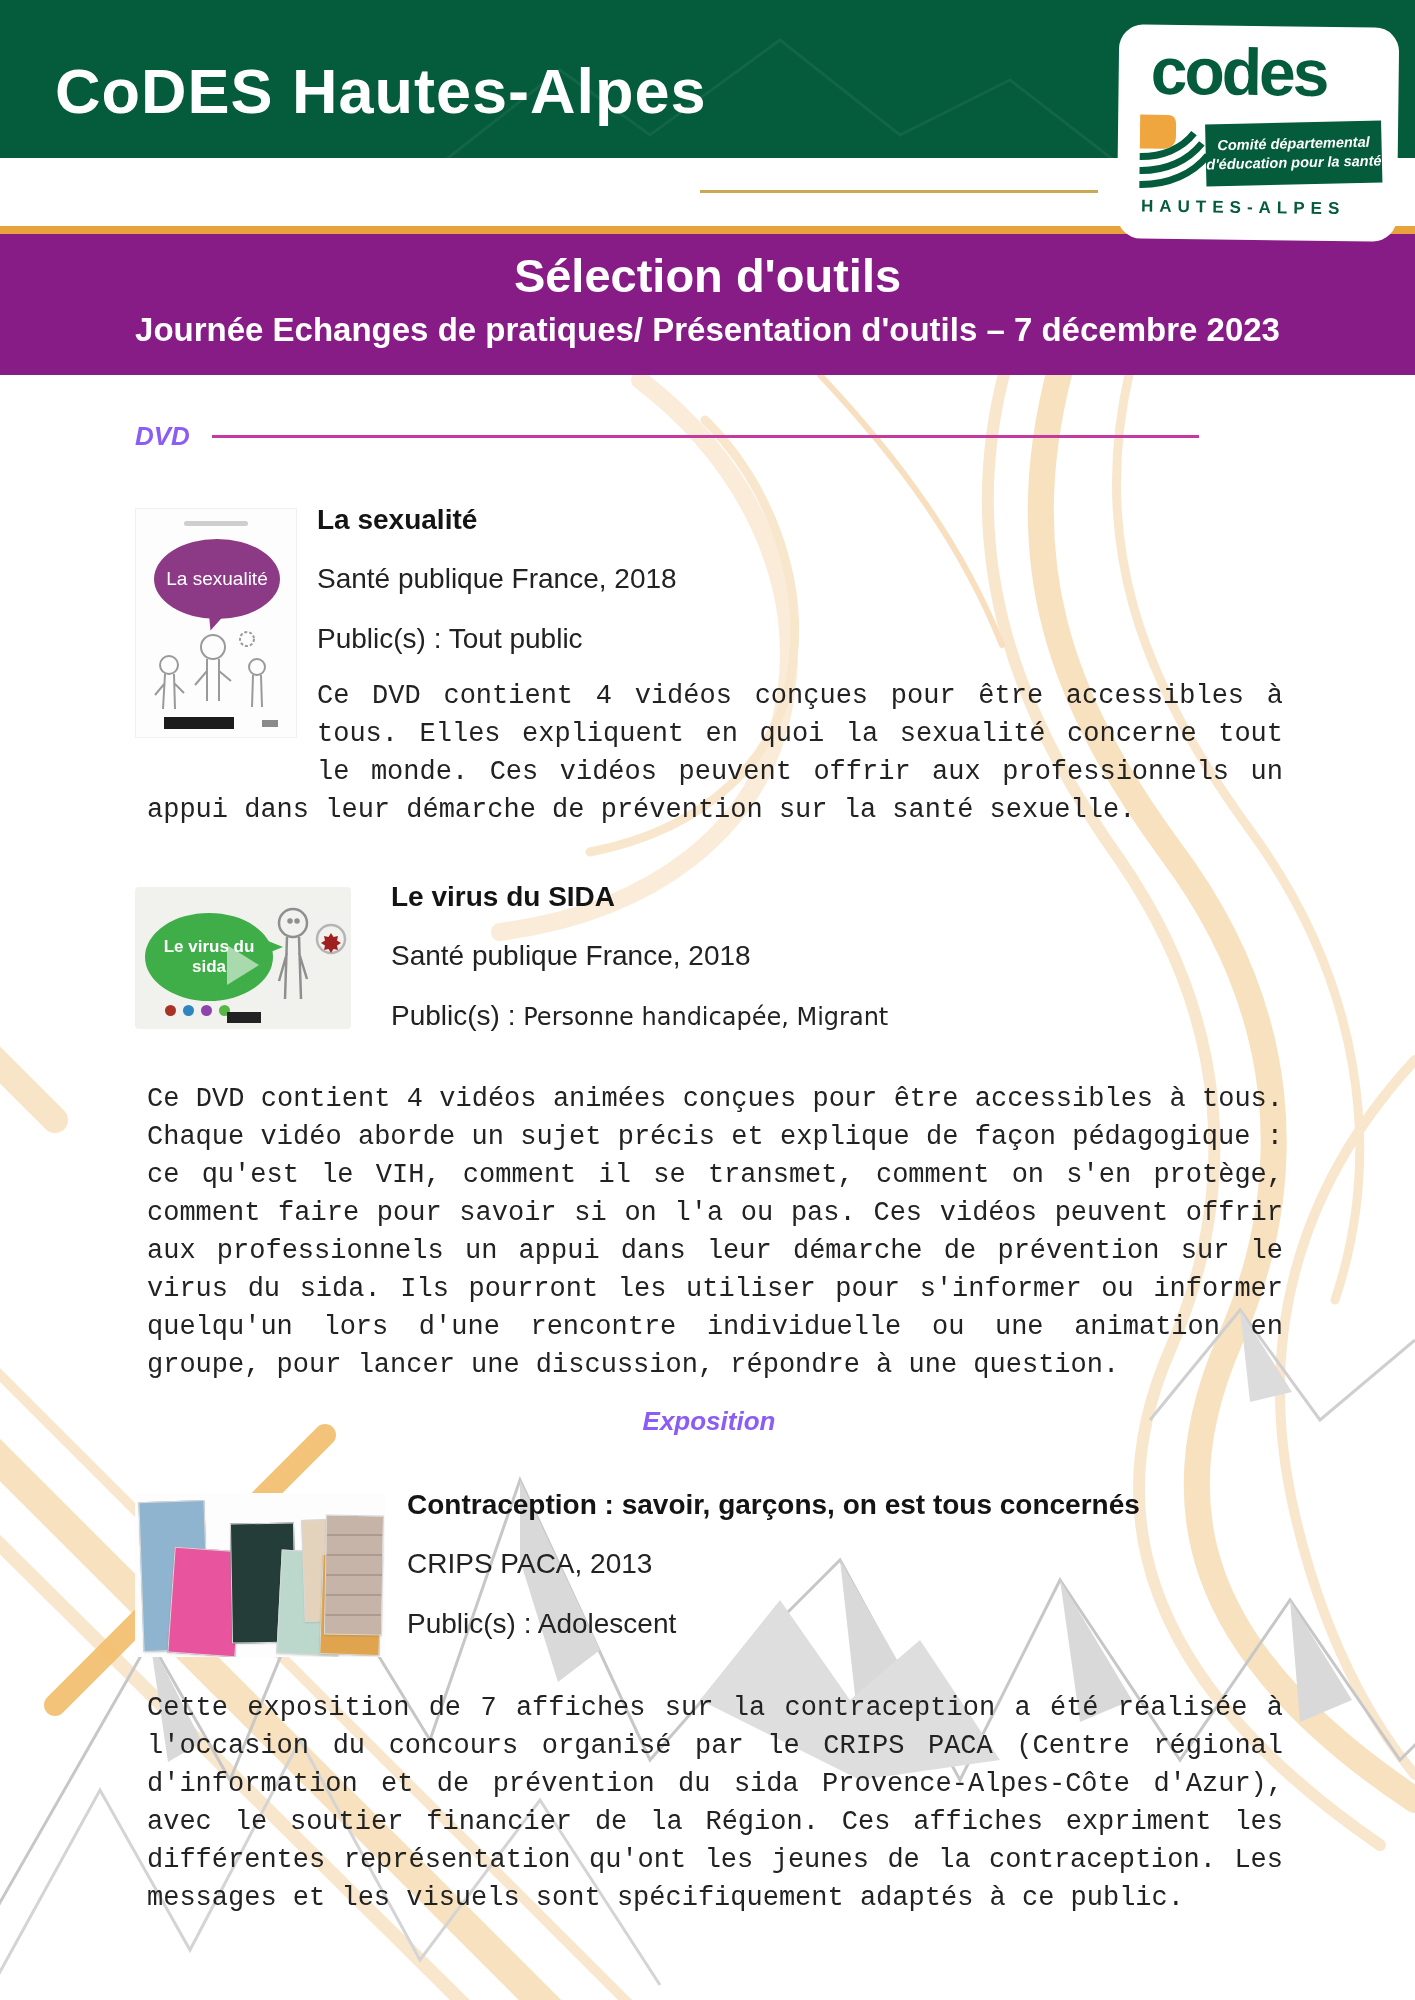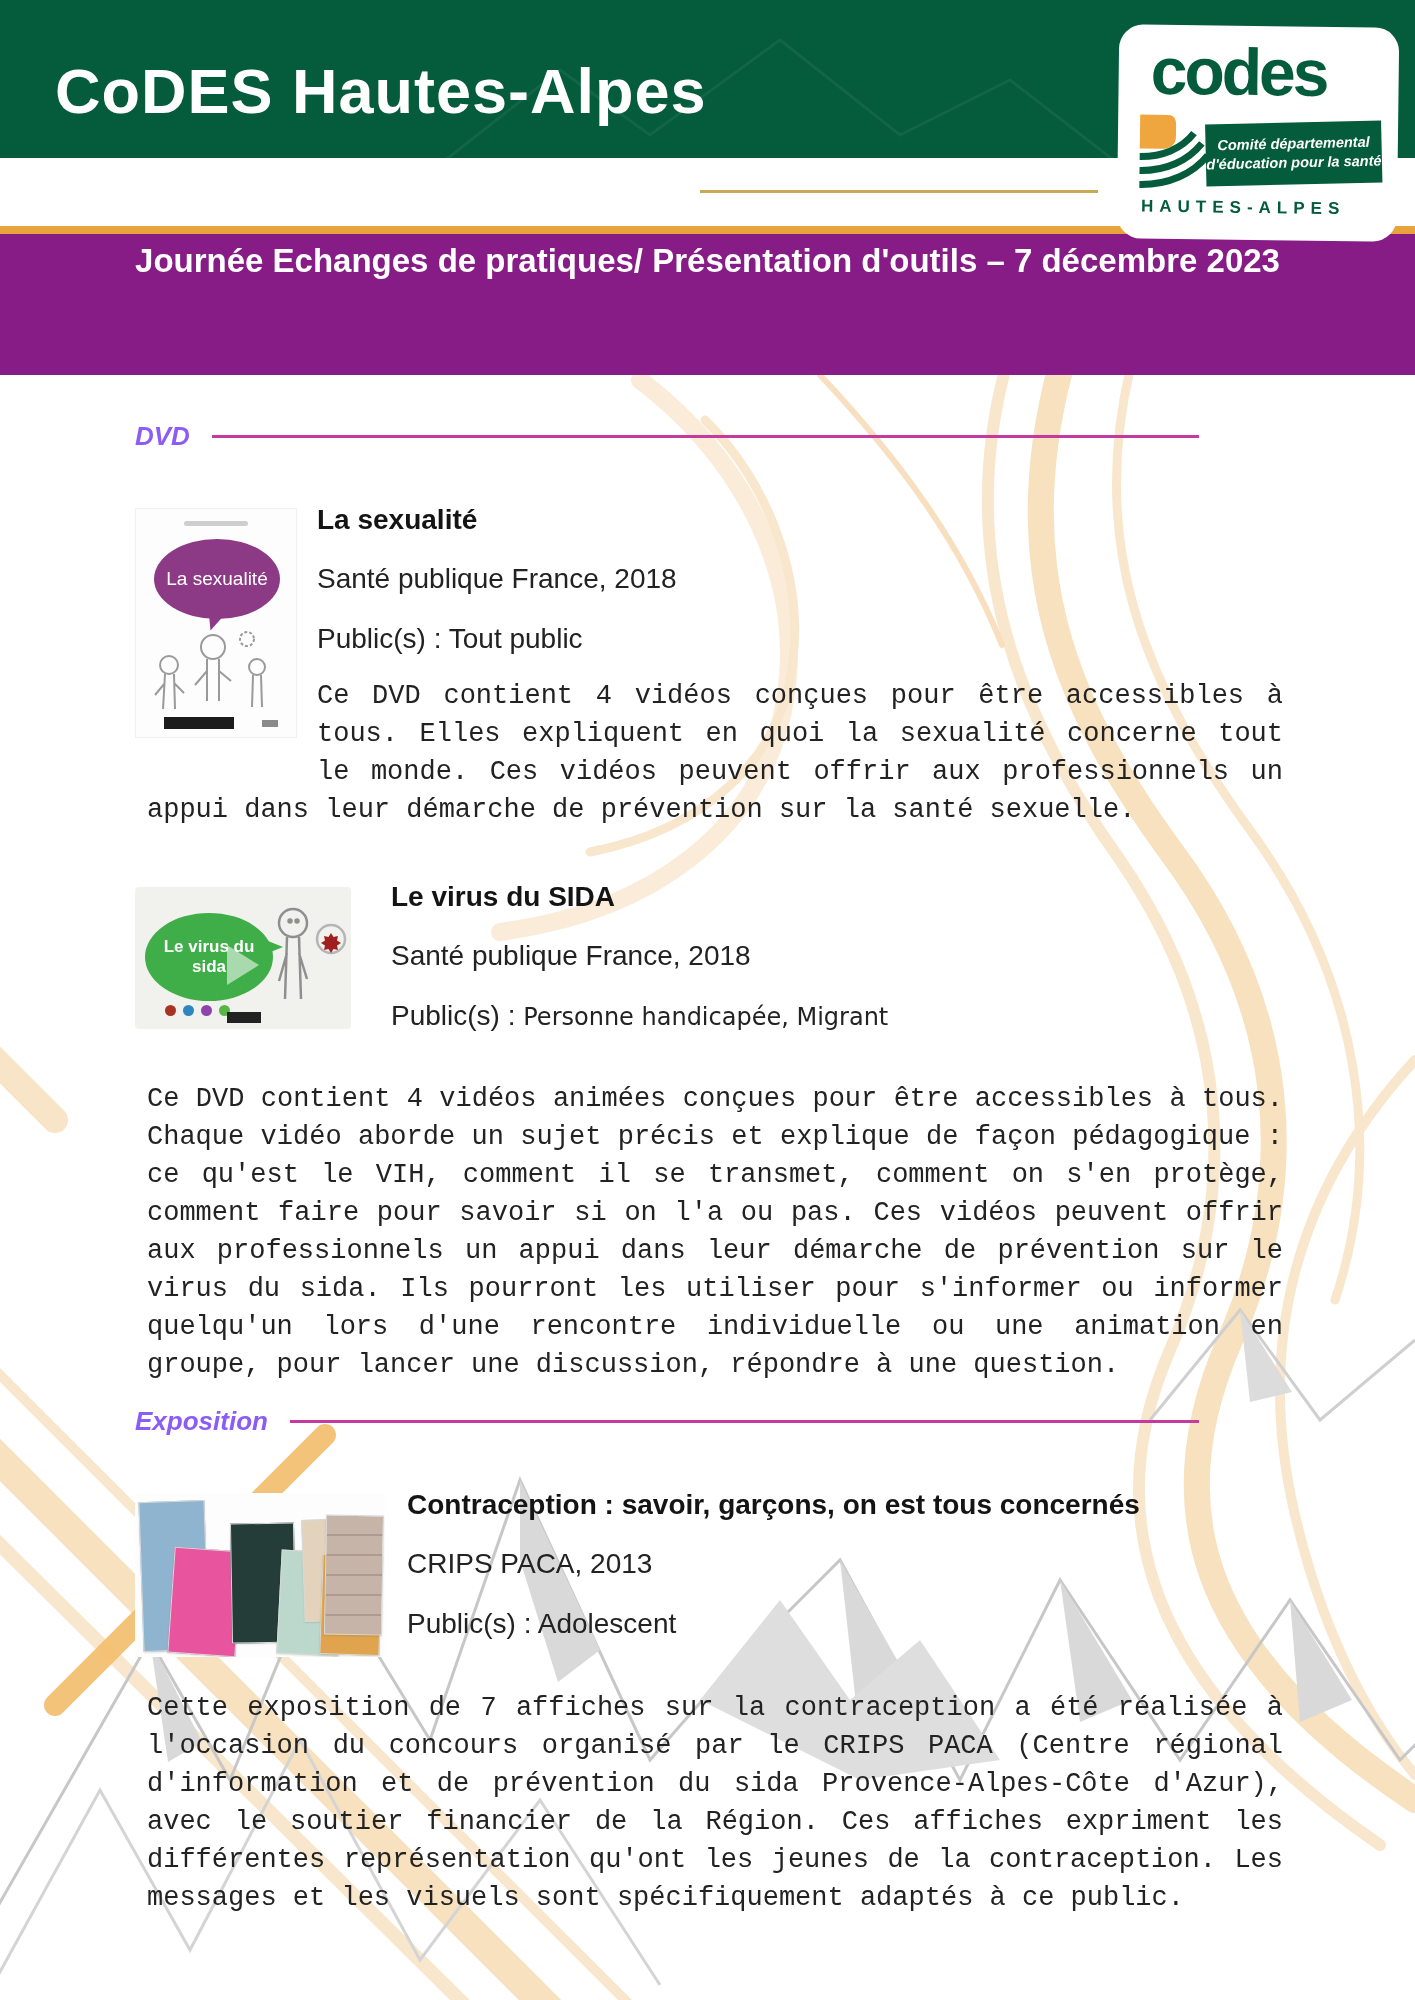--- a/index.html
+++ b/index.html
@@ -36,21 +36,21 @@
                  z-index:3;text-align:center;}
   .banner-title{margin-top:14px;font-size:47px;font-weight:700;color:#ffffff;}
   .banner-subtitle{margin-top:8px;font-size:33px;font-weight:700;color:#ffffff;}
 
   
   .content{position:absolute;left:135px;top:375px;width:1148px;z-index:1;}
   .section-heading{display:flex;align-items:center;font-size:26px;font-weight:700;
                    font-style:italic;color:#8b5cf6;}
   .heading-rule{flex:1;height:3px;background:#c6399e;margin-left:22px;margin-right:84px;}
   .sec-dvd .section-heading{margin-top:46px;}
-  .sec-expo .section-heading{}
+  .sec-expo .section-heading{flex-direction:column;}
 
   .entry{margin-top:52px;}
   .entry::after{content:"";display:block;clear:both;}
   .entry-title{font-size:28px;font-weight:700;color:#141414;margin:2px 0 0 0;}
   .entry-source{font-size:28px;color:#222;margin-top:27px;}
   .entry-public{font-size:28px;color:#222;margin-top:28px;}
   .public-alt{font-family:"DejaVu Sans",sans-serif;font-size:24px;}
   .entry-desc{font-size:27px;line-height:38px;text-align:justify;color:#222;margin:22px 0 0 12px;font-family:Liberation Mono, monospace;}
   .entry-desc.below{clear:both;padding-top:26px;}
 
@@ -140,20 +140,21 @@
       <path d="M 6 74 C 36 74 60 62 74 44" stroke="#045c3c" stroke-width="7" fill="none"></path>
     </svg>
     <div class="logo-box">
       <div>Comité départemental</div>
       <div>d'éducation pour la santé</div>
     </div>
     <div class="logo-region">HAUTES-ALPES</div>
   </div>
 
   <div class="purple-banner">
+    <div class="banner-title">Sélection d'outils</div>
     <div class="banner-subtitle">Journée Echanges de pratiques/ Présentation d'outils – 7 décembre 2023</div>
   </div>
 
   <main class="content">
 
     <section class="sec-dvd">
       <h2 class="section-heading">
         <span>DVD</span>
         <span class="heading-rule"></span>
       </h2>

